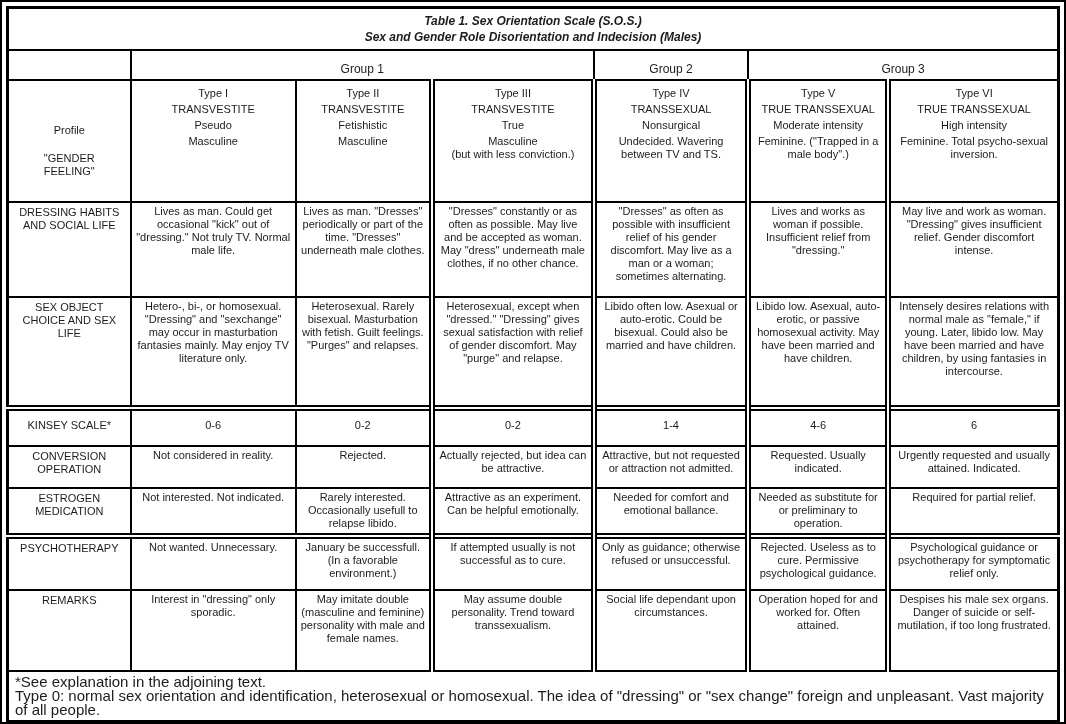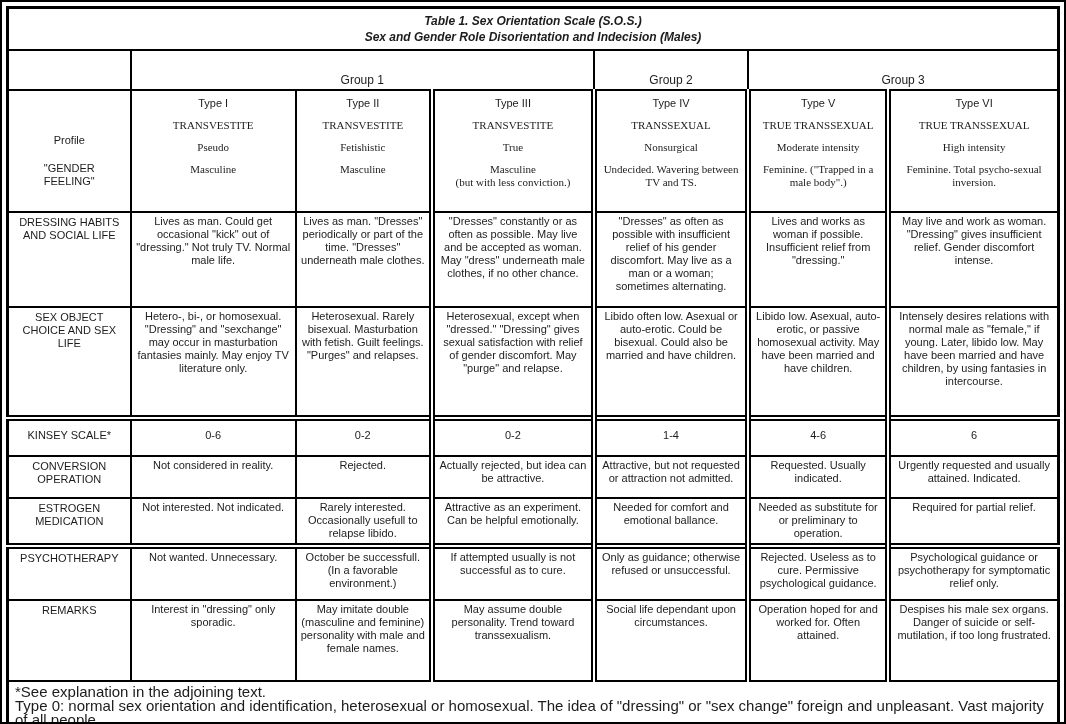--- a/index.html
+++ b/index.html
@@ -16,22 +16,22 @@
   tr.tr-profile{height:122px;}
   tr.tr-dressing{height:95px;}
   tr.tr-sexobj{height:111px;}
   tr.tr-kinsey{height:38px;}
   tr.tr-conversion{height:42px;}
   tr.tr-estrogen{height:48px;}
   tr.tr-psych{height:54px;}
   tr.tr-remarks{height:81px;}
   tr.tr-foot{height:40px;}
   .title-cell{font-weight:bold;font-style:italic;font-size:12px;line-height:16px;padding:4px 2px;}
-  .group-cell{font-size:12px;padding-top:23px;}
-  .p-line{margin-top:9px;font-family:Liberation Serif, serif;}
+  .group-cell{font-size:12px;padding-top:12px;}
+  .p-line{margin-top:3px;}
   .p-first{margin-top:4px;}
   .prelabel-1{margin-top:40px;}
   .prelabel-2{margin-top:15px;}
   .preline{white-space:pre-line;}
   td.rowlabel{padding:3px 10px;}
   tr.tr-kinsey td{padding-top:8px;}
   td.foot-cell{text-align:left;padding:3px 6px;font-size:15px;line-height:14px;}
 </style>
 </head>
 <body>
@@ -153,21 +153,21 @@
       <td>Rarely interested. Occasionally usefull to relapse libido.</td>
       <td class="dbl">Attractive as an experiment. Can be helpful emotionally.</td>
       <td class="dbl">Needed for comfort and emotional ballance.</td>
       <td class="dbl">Needed as substitute for or preliminary to operation.</td>
       <td class="dbl">Required for partial relief.</td>
     </tr>
 
     <tr class="tr-psych hdbl">
       <td class="rowlabel">PSYCHOTHERAPY</td>
       <td>Not wanted. Unnecessary.</td>
-      <td>October be successfull. (In a favorable environment.)</td>
+      <td>January be successfull. (In a favorable environment.)</td>
       <td class="dbl">If attempted usually is not successful as to cure.</td>
       <td class="dbl">Only as guidance; otherwise refused or unsuccessful.</td>
       <td class="dbl">Rejected. Useless as to cure. Permissive psychological guidance.</td>
       <td class="dbl">Psychological guidance or psychotherapy for symptomatic relief only.</td>
     </tr>
 
     <tr class="tr-remarks">
       <td class="rowlabel">REMARKS</td>
       <td>Interest in "dressing" only sporadic.</td>
       <td>May imitate double (masculine and feminine) personality with male and female names.</td>

